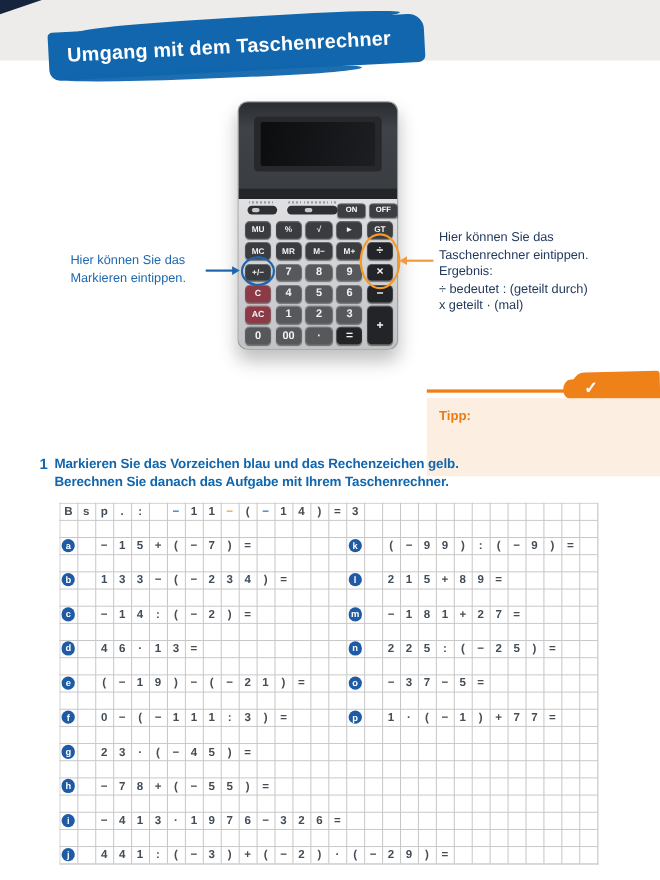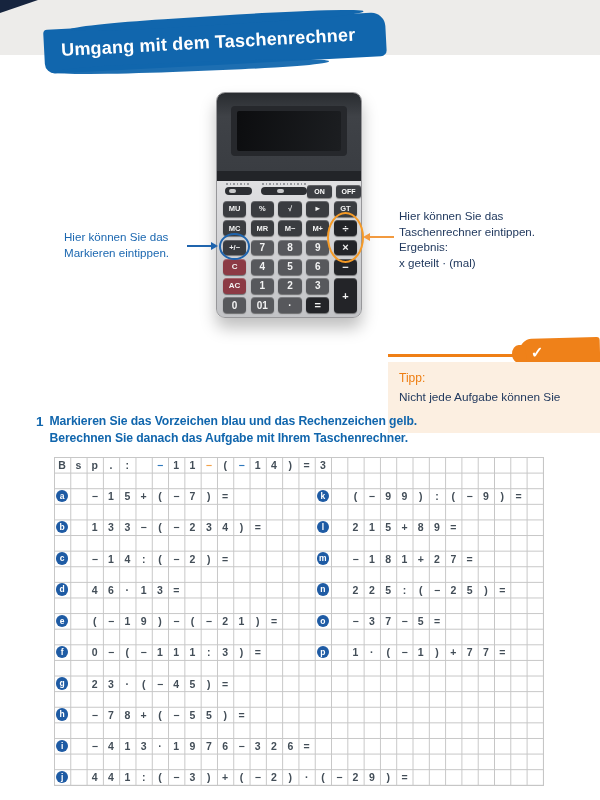--- a/index.html
+++ b/index.html
@@ -71,21 +71,21 @@
         border-right:7px solid #f29a3f;border-top:4.5px solid transparent;border-bottom:4.5px solid transparent;}
 
   
   .tip-line{position:absolute;left:388px;top:354px;width:212px;height:2.5px;background:#ef7f16;}
   .tip-brush{position:absolute;left:520px;top:338px;width:80px;height:31px;background:#ef8119;
         border-radius:12px 3px 4px 14px;transform:rotate(-1.5deg);}
   .tip-brush::before{content:"";position:absolute;left:-8px;top:6px;width:14px;height:18px;background:#ef8119;
         border-radius:60% 0 0 60%;}
   .check{position:absolute;left:11px;top:5px;color:#fff;font-size:15px;font-weight:bold;}
   .tip-box{position:absolute;left:388px;top:362px;width:212px;height:71px;background:#fcefe1;}
-  .tip-label{padding:9px 0 0 11px;color:#ee7d11;font-weight:normal;font-size:12px;}
+  .tip-label{padding:9px 0 0 11px;color:#ee7d11;font-weight:bold;font-size:12px;}
   .tip-text{padding:5px 0 0 11px;color:#21395e;font-size:11.8px;line-height:15px;}
 
   
   .task{position:absolute;left:36px;top:413px;display:flex;gap:6px;color:#1166ad;}
   .task-num{font-size:13.5px;font-weight:bold;line-height:17px;}
   .task-lines{font-size:12.2px;font-weight:bold;line-height:17px;letter-spacing:-.1px;}
 
   
   .grid{position:absolute;left:54px;top:457px;width:489.1px;height:328.1px;
         background-image:linear-gradient(to right,#c6c6c6 1px,transparent 1px),
@@ -148,55 +148,55 @@
           <div class="key num" style="grid-area: 4 / 2;">4</div>
           <div class="key num" style="grid-area: 4 / 3;">5</div>
           <div class="key num" style="grid-area: 4 / 4;">6</div>
           <div class="key op" style="grid-area: 4 / 5;">−</div>
           <div class="key red" style="grid-area: 5 / 1;">AC</div>
           <div class="key num" style="grid-area: 5 / 2;">1</div>
           <div class="key num" style="grid-area: 5 / 3;">2</div>
           <div class="key num" style="grid-area: 5 / 4;">3</div>
           <div class="key op" style="grid-area: 5 / 5 / span 2;">+</div>
           <div class="key num" style="grid-area: 6 / 1;">0</div>
-          <div class="key num" style="grid-area: 6 / 2;">01</div>
+          <div class="key num" style="grid-area: 6 / 2;">00</div>
           <div class="key num" style="grid-area: 6 / 3;">·</div>
           <div class="key op" style="grid-area: 6 / 4;">=</div>
         </div>
     </div>
     <div class="ring-blue"></div>
     <div class="ring-orange"></div>
   </div>
 
   <div class="ann-left">
     <div>Hier können Sie das</div>
     <div>Markieren eintippen.</div>
   </div>
   <div class="arrow arrow-blue">
       <span class="head-right"></span>
     </div>
 
   <div class="ann-right">
     <div>Hier können Sie das</div>
     <div>Taschenrechner eintippen.</div>
     <div>Ergebnis:</div>
+    <div>÷ bedeutet : (geteilt durch)</div>
     <div>x geteilt · (mal)</div>
   </div>
   <div class="arrow arrow-orange">
       <span class="head-left"></span>
     </div>
 
   <div class="tip-line"></div>
   <div class="tip-brush">
     <span class="check">✓</span>
   </div>
   <div class="tip-box">
     <div class="tip-label">Tipp:</div>
     <div class="tip-text">
-      <div>Nicht jede Aufgabe können Sie</div>
     </div>
   </div>
 
   <div class="task">
     <span class="task-num">1</span>
     <div class="task-lines">
       <div>Markieren Sie das Vorzeichen blau und das Rechenzeichen gelb.</div>
       <div>Berechnen Sie danach das Aufgabe mit Ihrem Taschenrechner.</div>
     </div>
   </div>

